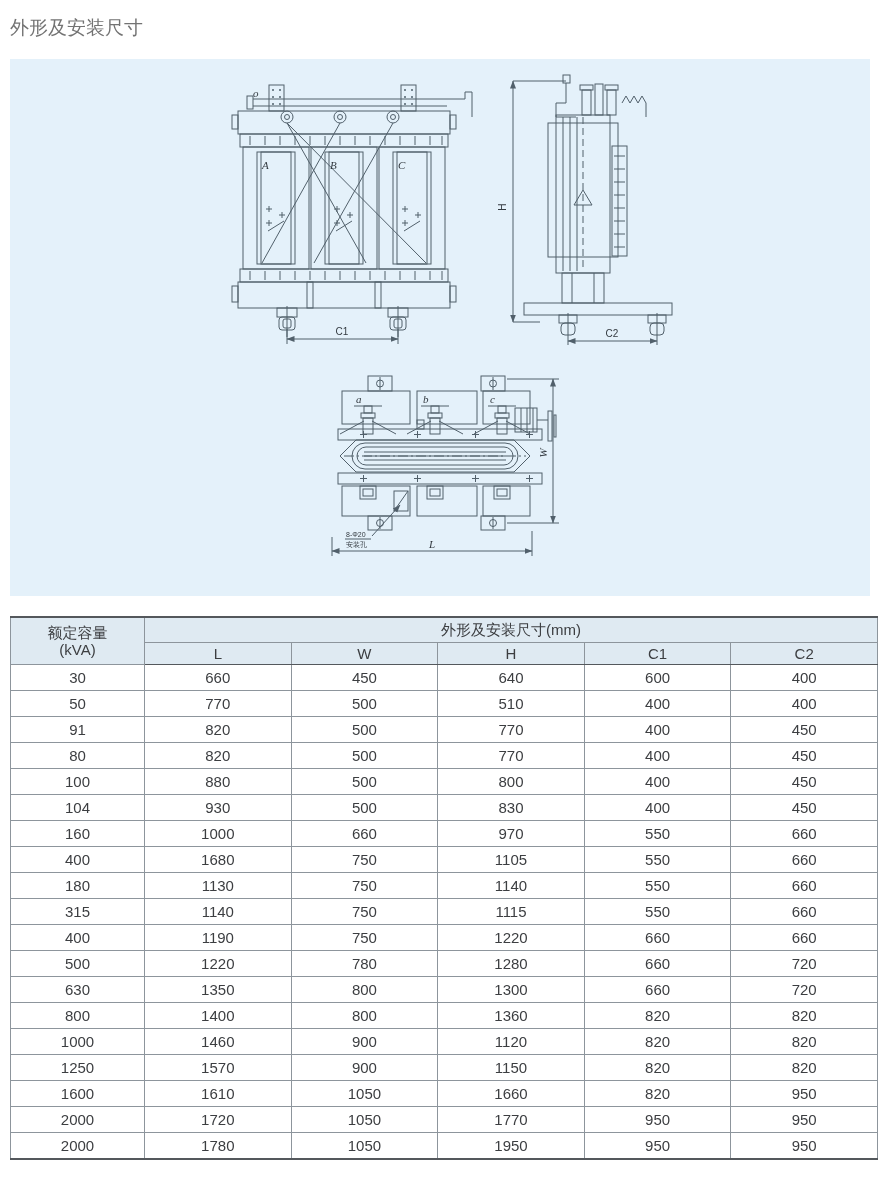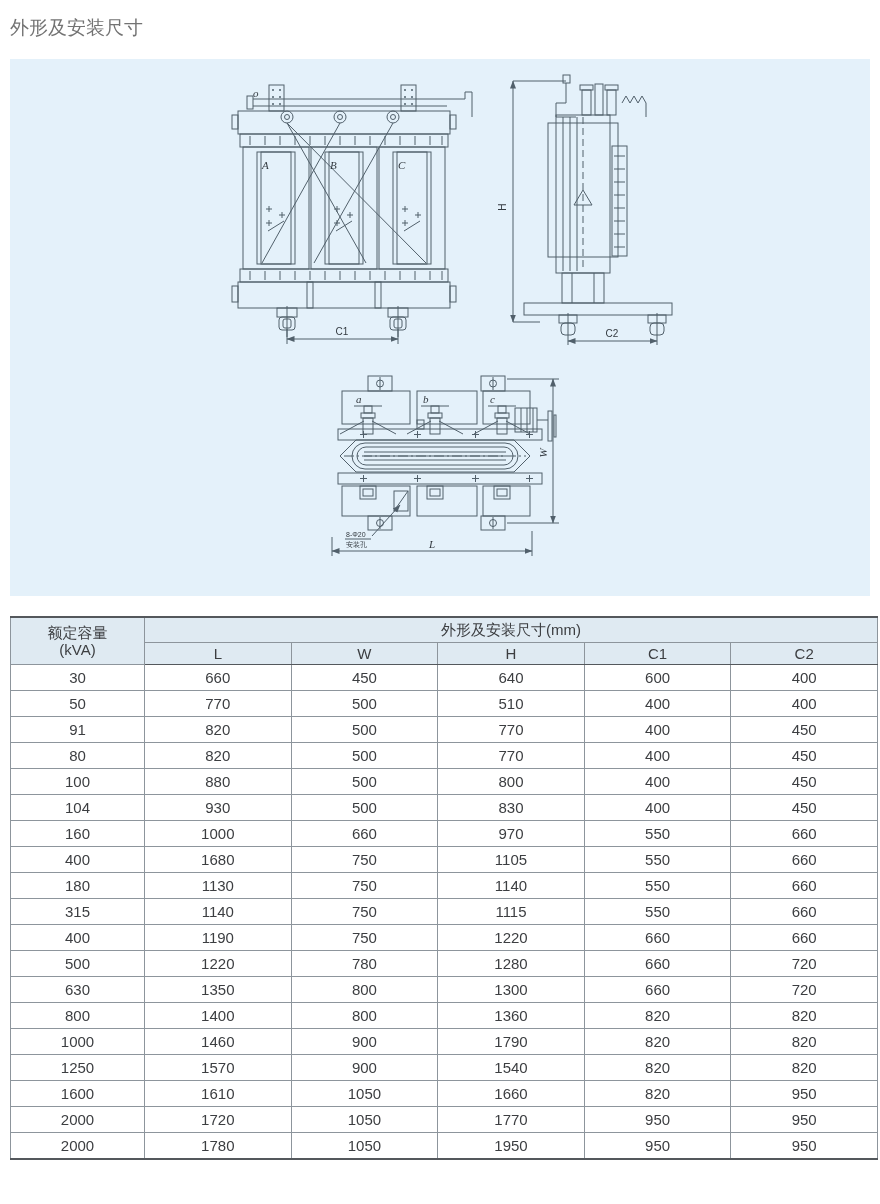--- a/index.html
+++ b/index.html
@@ -412,29 +412,29 @@
           <td>1400</td>
           <td>800</td>
           <td>1360</td>
           <td>820</td>
           <td>820</td>
         </tr>
         <tr>
           <td>1000</td>
           <td>1460</td>
           <td>900</td>
-          <td>1790</td>
+          <td>1120</td>
           <td>820</td>
           <td>820</td>
         </tr>
         <tr>
           <td>1250</td>
           <td>1570</td>
           <td>900</td>
-          <td>1540</td>
+          <td>1150</td>
           <td>820</td>
           <td>820</td>
         </tr>
         <tr>
           <td>1600</td>
           <td>1610</td>
           <td>1050</td>
           <td>1660</td>
           <td>820</td>
           <td>950</td>

